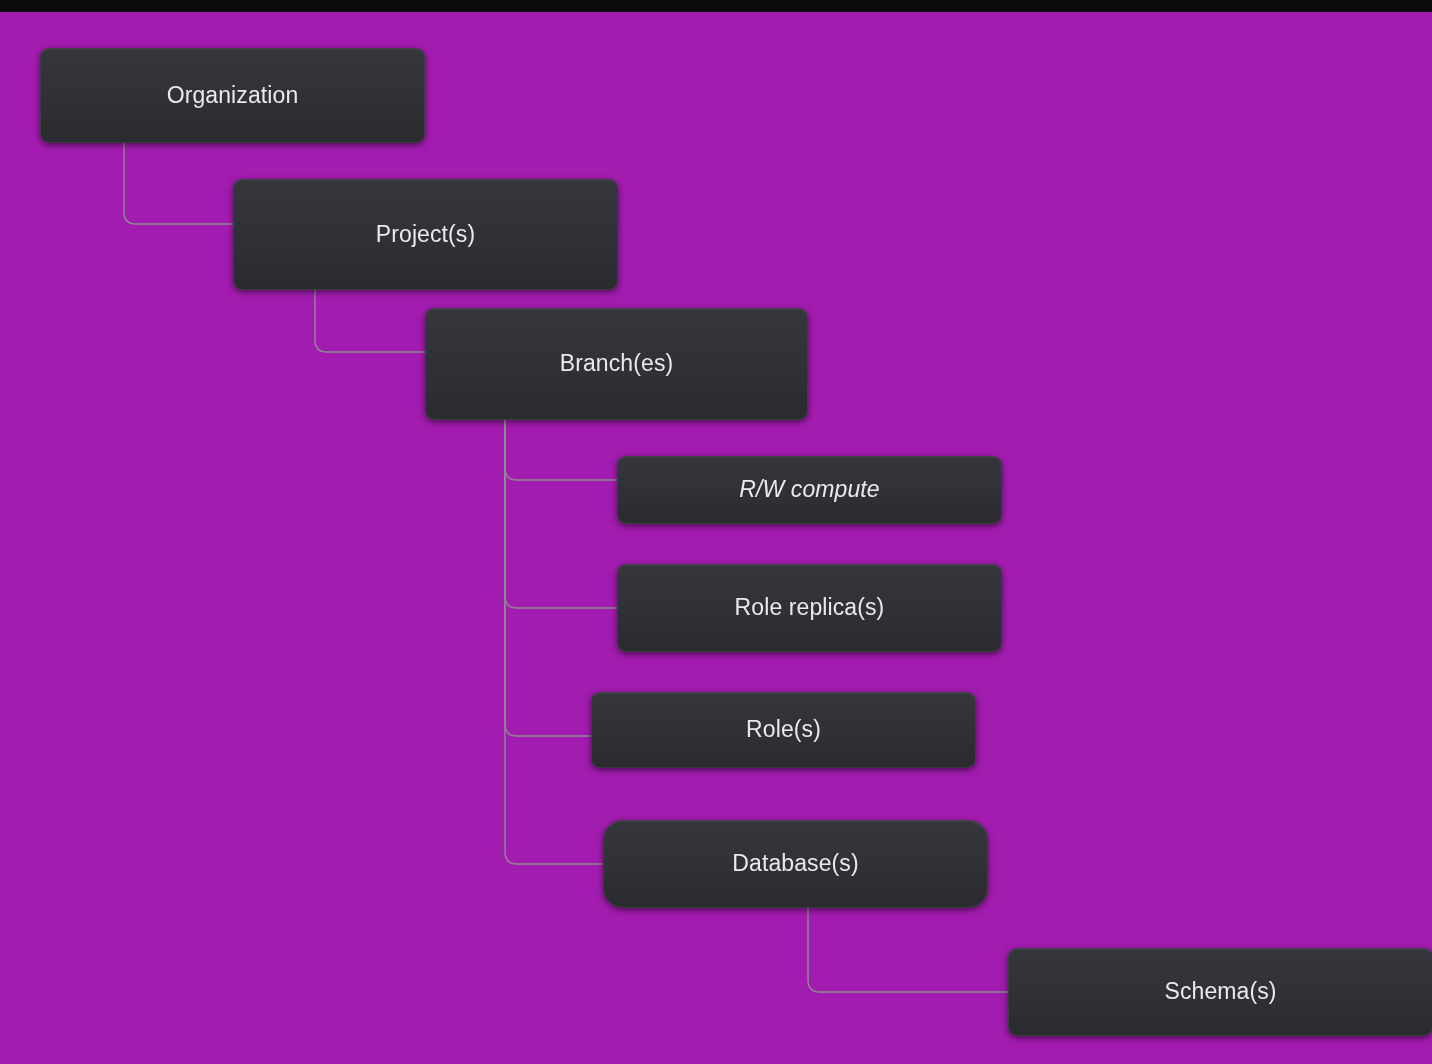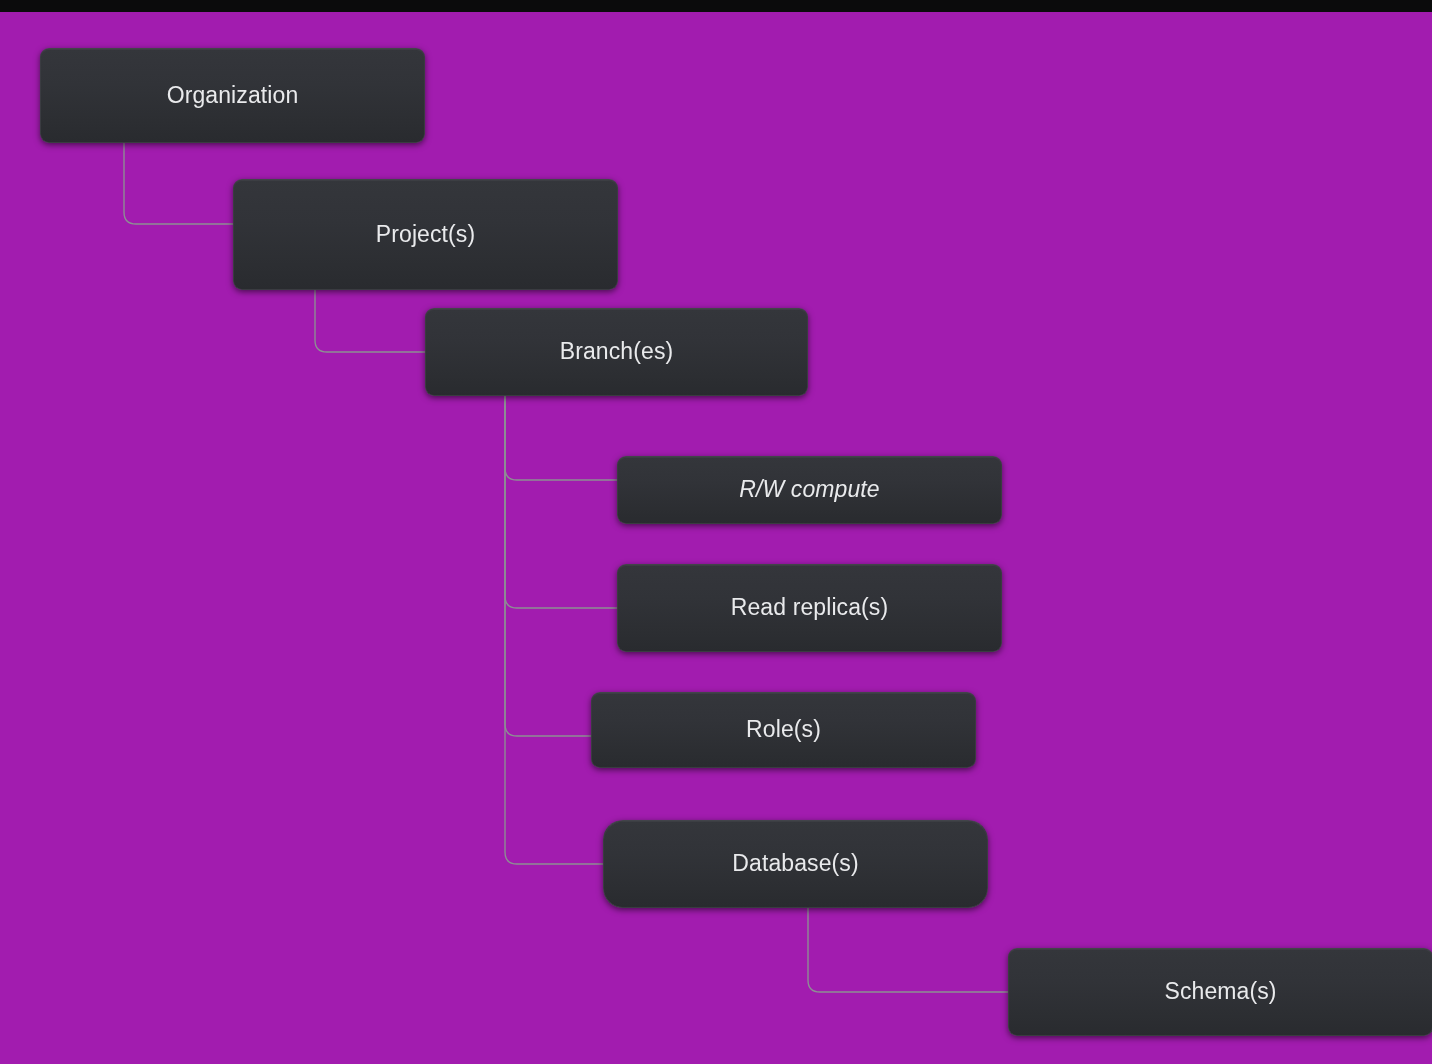--- a/index.html
+++ b/index.html
@@ -79,28 +79,28 @@
       <path class="edge-path" d="M 808 896 L 808 968 Q 808 980 820 980 L 1008 980" stroke="#8d8f93"></path>
     </svg>
 
   <div id="node-layer">
       <div class="node" style="left: 40px; top: 36px; width: 385px; height: 95px;">
         <span class="node-label">Organization</span>
       </div>
       <div class="node" style="left: 233px; top: 167px; width: 385px; height: 111px;">
         <span class="node-label">Project(s)</span>
       </div>
-      <div class="node" style="left: 425px; top: 296px; width: 383px; height: 88px;">
+      <div class="node" style="left: 425px; top: 296px; width: 383px; height: 112px;">
         <span class="node-label">Branch(es)</span>
       </div>
       <div class="node" style="left: 617px; top: 444px; width: 385px; height: 68px; font-style: italic;">
         <span class="node-label">R/W compute</span>
       </div>
       <div class="node" style="left: 617px; top: 552px; width: 385px; height: 88px;">
-        <span class="node-label">Read replica(s)</span>
+        <span class="node-label">Role replica(s)</span>
       </div>
       <div class="node" style="left: 591px; top: 680px; width: 385px; height: 76px;">
         <span class="node-label">Role(s)</span>
       </div>
       <div class="node" style="left: 603px; top: 808px; width: 385px; height: 88px; border-radius: 20px;">
         <span class="node-label">Database(s)</span>
       </div>
       <div class="node" style="left: 1008px; top: 936px; width: 425px; height: 88px;">
         <span class="node-label">Schema(s)</span>
       </div>

